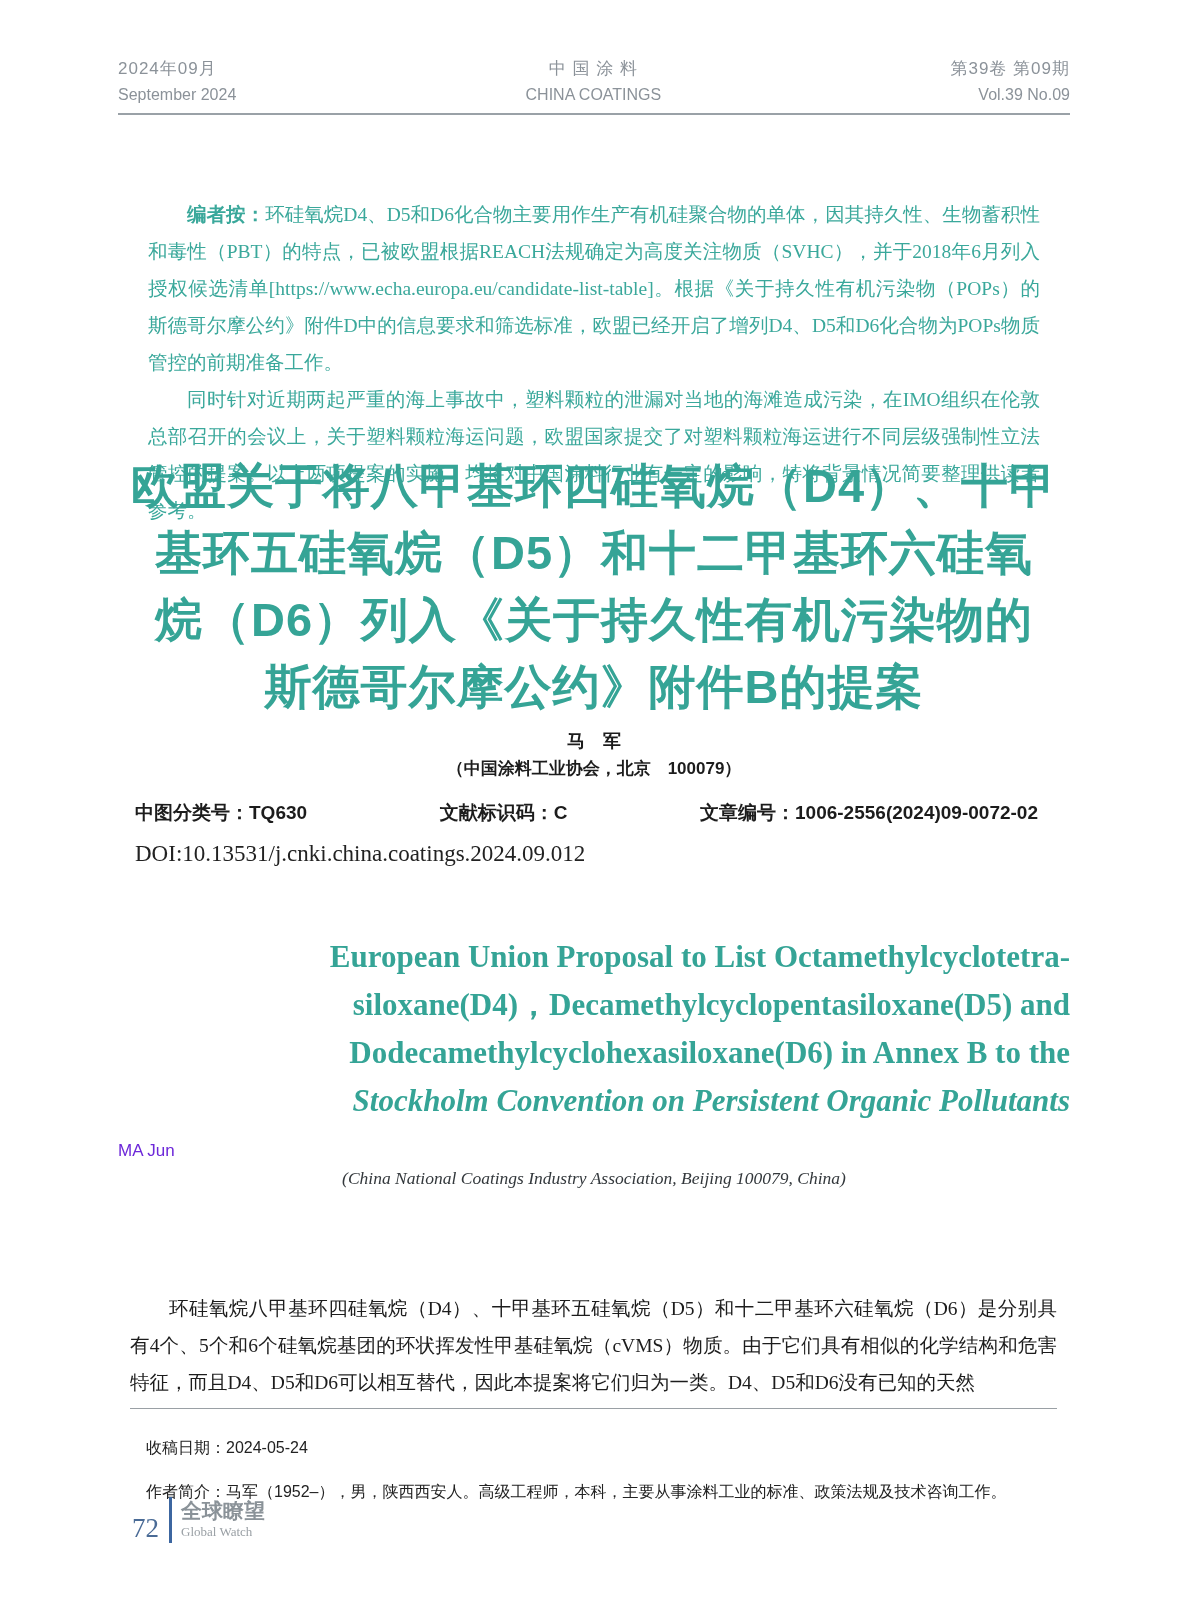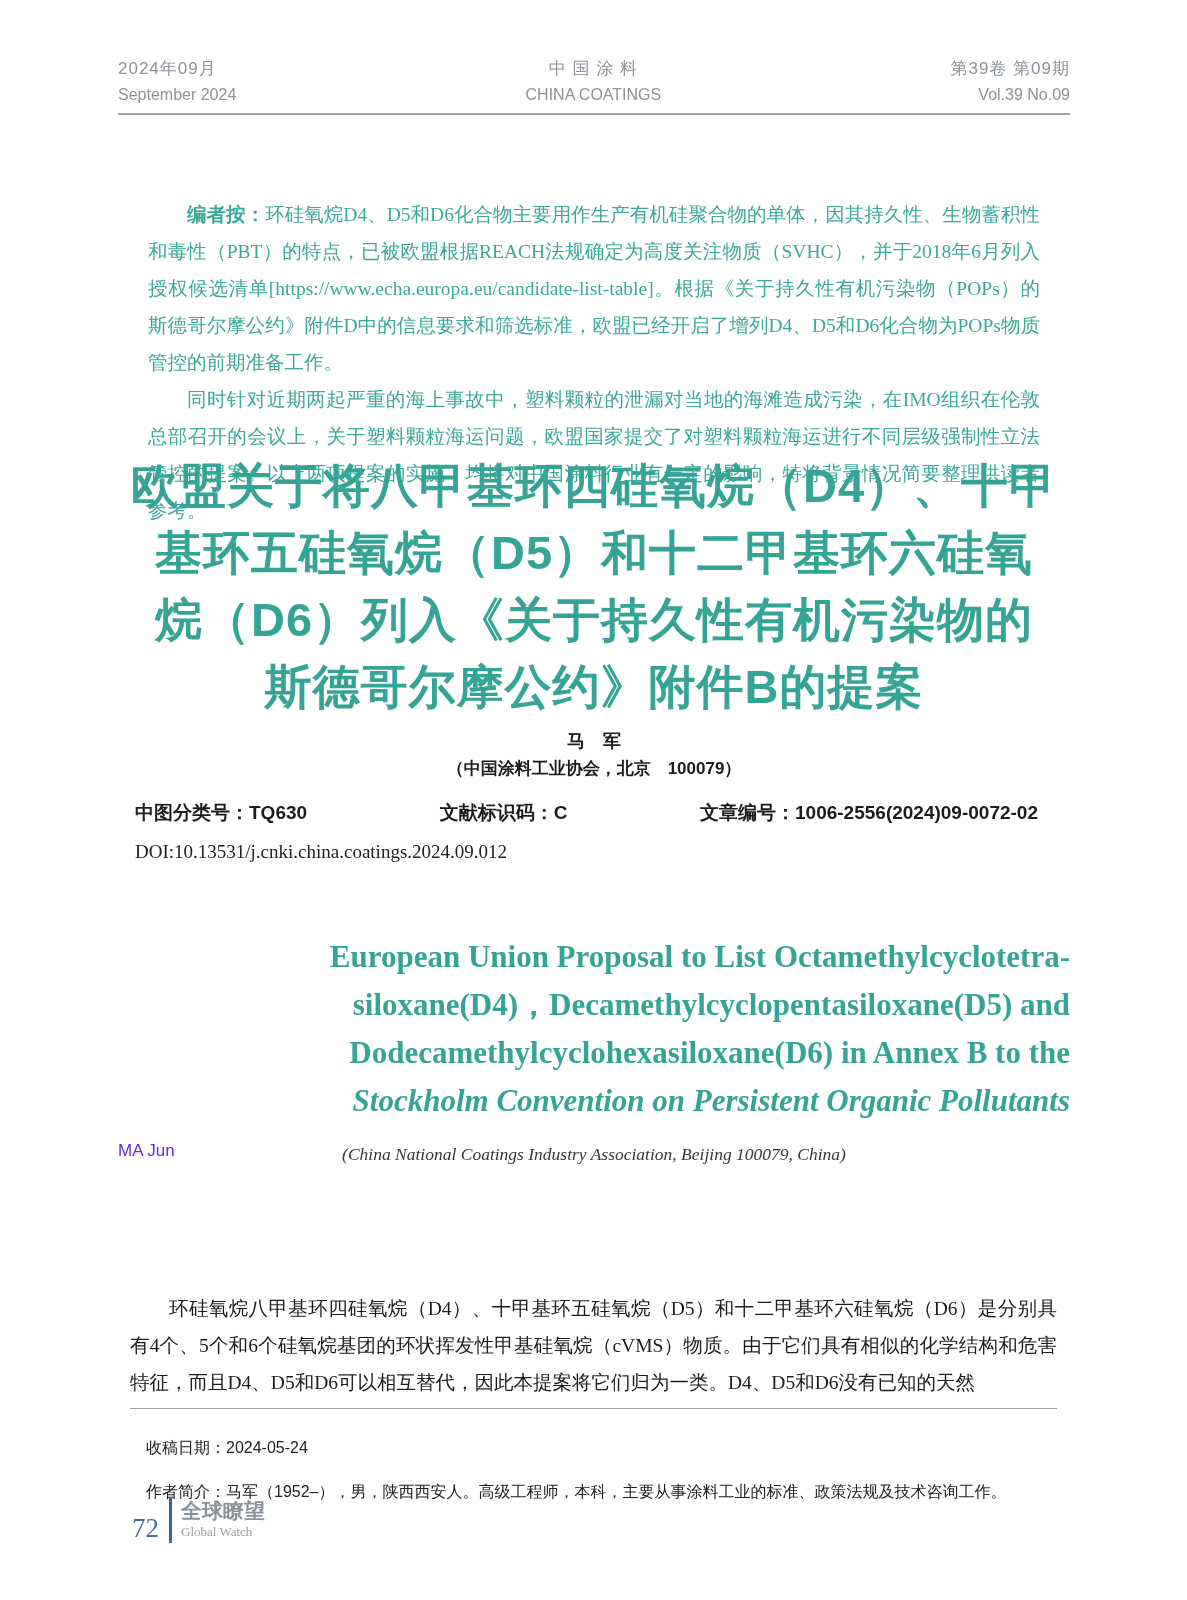--- a/index.html
+++ b/index.html
@@ -59,39 +59,39 @@
   }
   
   .meta-row{
     position:absolute;left:135px;top:800px;width:903px;
     display:flex;justify-content:space-between;
     font-family:"Liberation Sans","DejaVu Sans",sans-serif;
     font-weight:bold;font-size:19px;
   }
   .doi-line{
     position:absolute;left:135px;top:841px;width:903px;
-    font-size:19px;color:#222;
+    font-size:23px;color:#222;
   }
   
   .title-en{
     position:absolute;left:118px;top:933px;width:952px;
     text-align:right;
     color:#35a496;
     font-weight:bold;
     font-size:31px;line-height:48px;
   }
   .title-en .italic{font-style:italic;}
   
   .author-en{
     position:absolute;left:118px;top:1141px;width:952px;
     text-align:left;font-size:17px;color:#6d28d9;
     font-family:"Liberation Sans","DejaVu Sans",sans-serif;
   }
   .affiliation-en{
-    position:absolute;left:118px;top:1144px;width:952px;
+    position:absolute;left:118px;top:1168px;width:952px;
     text-align:center;font-size:17.5px;font-style:italic;color:#33383c;
   }
   
   .body-para{
     position:absolute;left:130px;top:1290px;width:927px;
     font-size:19.5px;line-height:37px;text-align:justify;
   }
   .body-para p{margin:0;text-indent:2em;}
   
   .footnote-rule{

